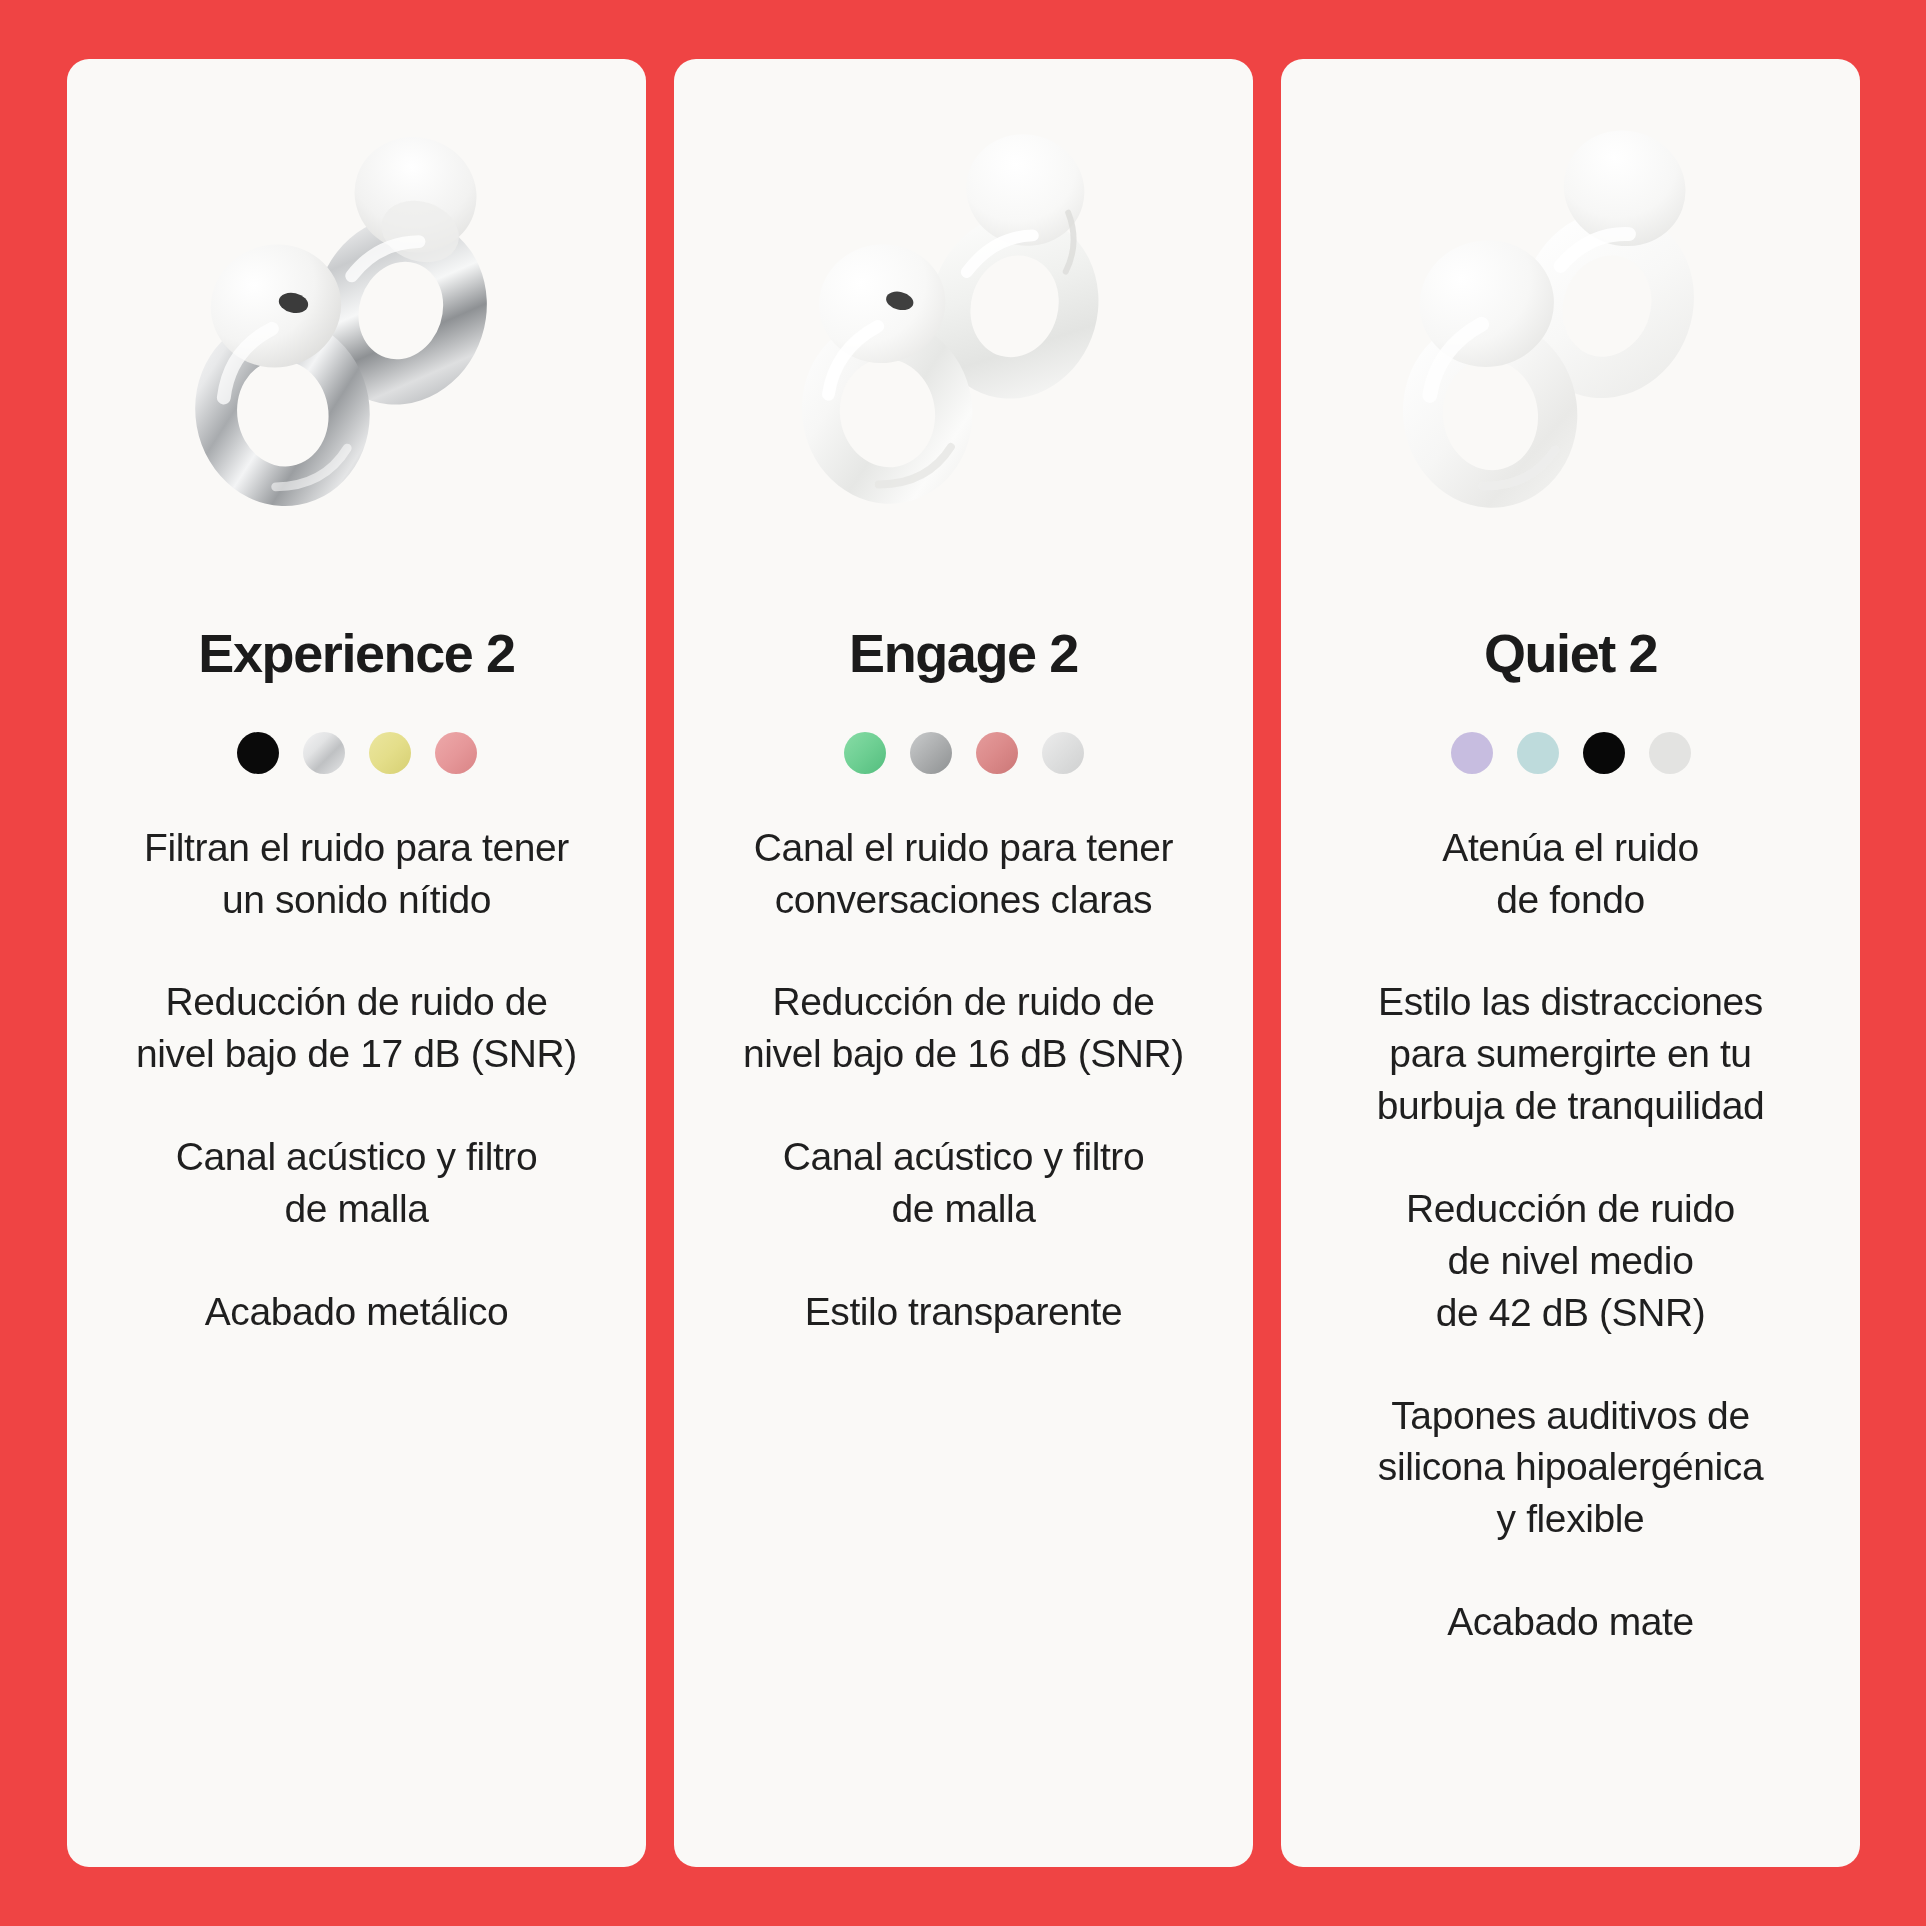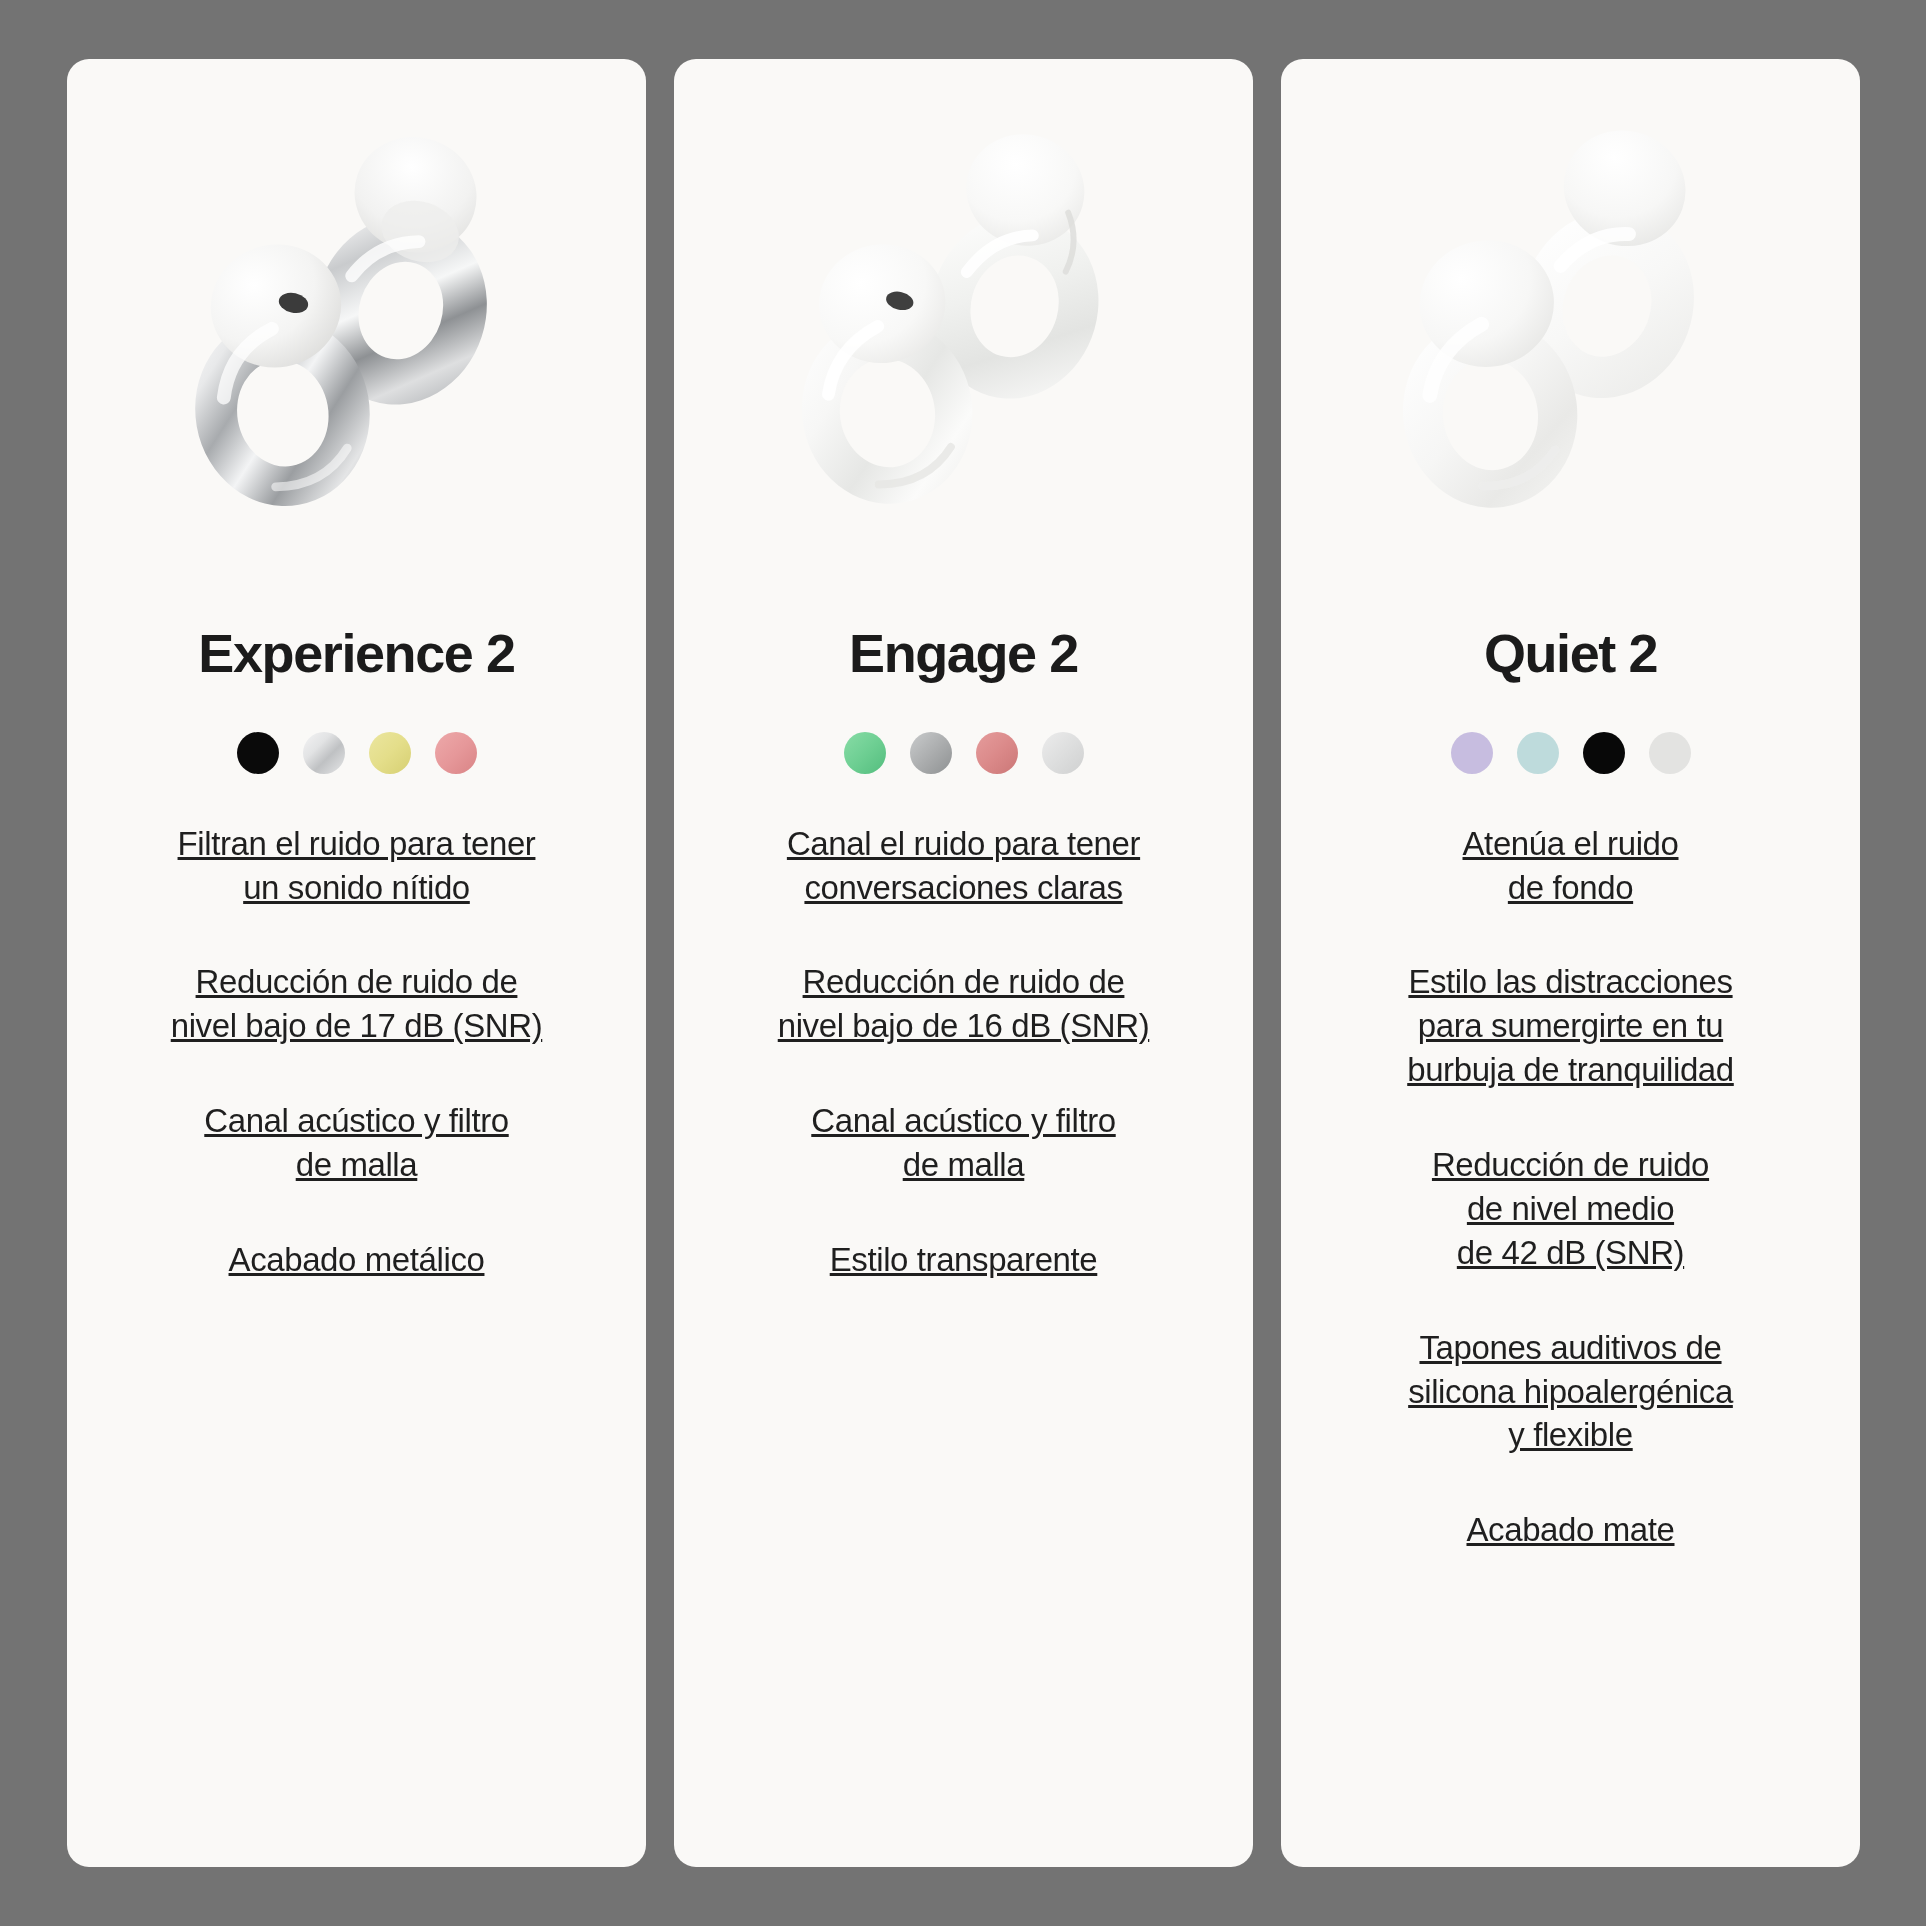--- a/index.html
+++ b/index.html
@@ -12,21 +12,21 @@
     -webkit-font-smoothing: antialiased;
   }
 
   .comparison-grid {
     width: 1927px;
     height: 1927px;
     display: grid;
     grid-template-columns: repeat(3, 1fr);
     column-gap: 28px;
     padding: 59px 67px 60px 67px;
-    background: #737373;
+    background: #ef4444;
   }
 
   .product-card {
     background: #FAF9F7;
     border-radius: 22px;
     display: flex;
     flex-direction: column;
     align-items: center;
     overflow: hidden;
     position: relative;
@@ -81,28 +81,27 @@
   .feature-list {
     margin-top: 40px;
     width: 100%;
     padding: 0 40px;
     display: flex;
     flex-direction: column;
     align-items: center;
   }
 
   .feature-item {
-    font-size: 33px;
+    font-size: 39px;
     line-height: 1.33;
     color: #1f1f1f;
     text-align: center;
     letter-spacing: -0.4px;
     white-space: pre-line;
     margin-bottom: 51px;
-    text-decoration: underline;
   }
 
   .feature-item:last-child { margin-bottom: 0; }
 </style>
 </head>
 <body>
 
 <div class="comparison-grid">
 
   <div class="product-card">

